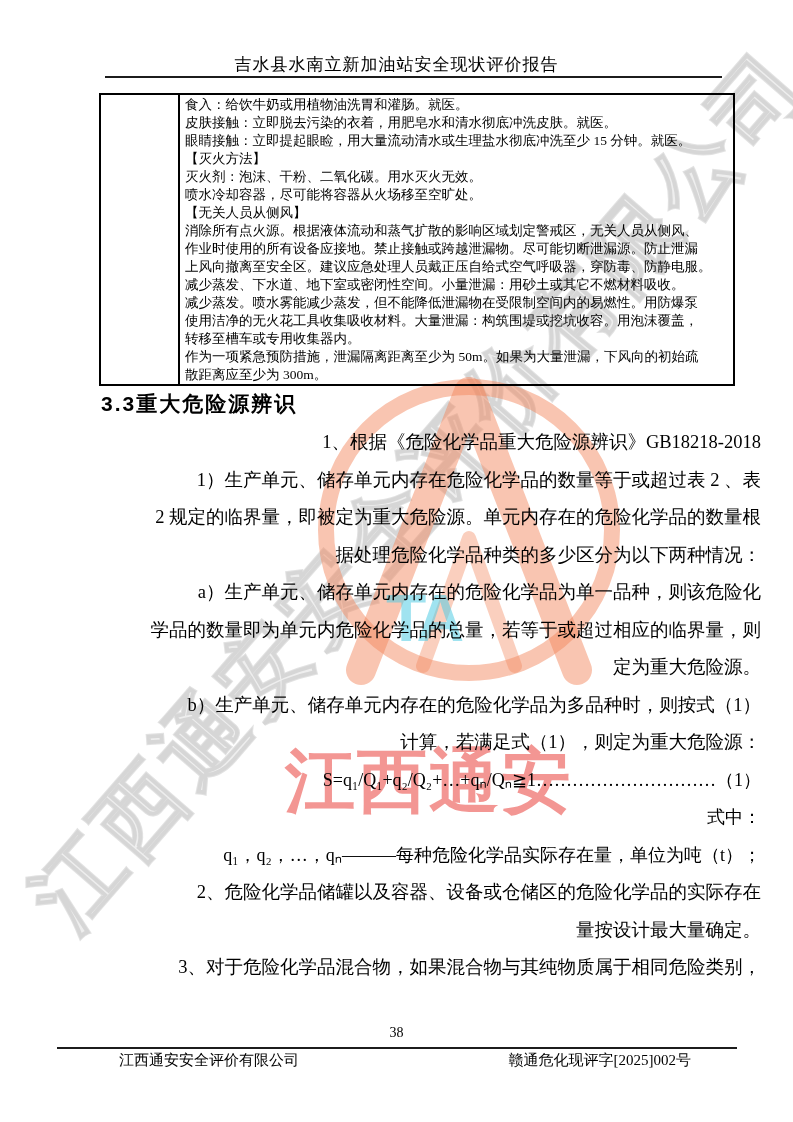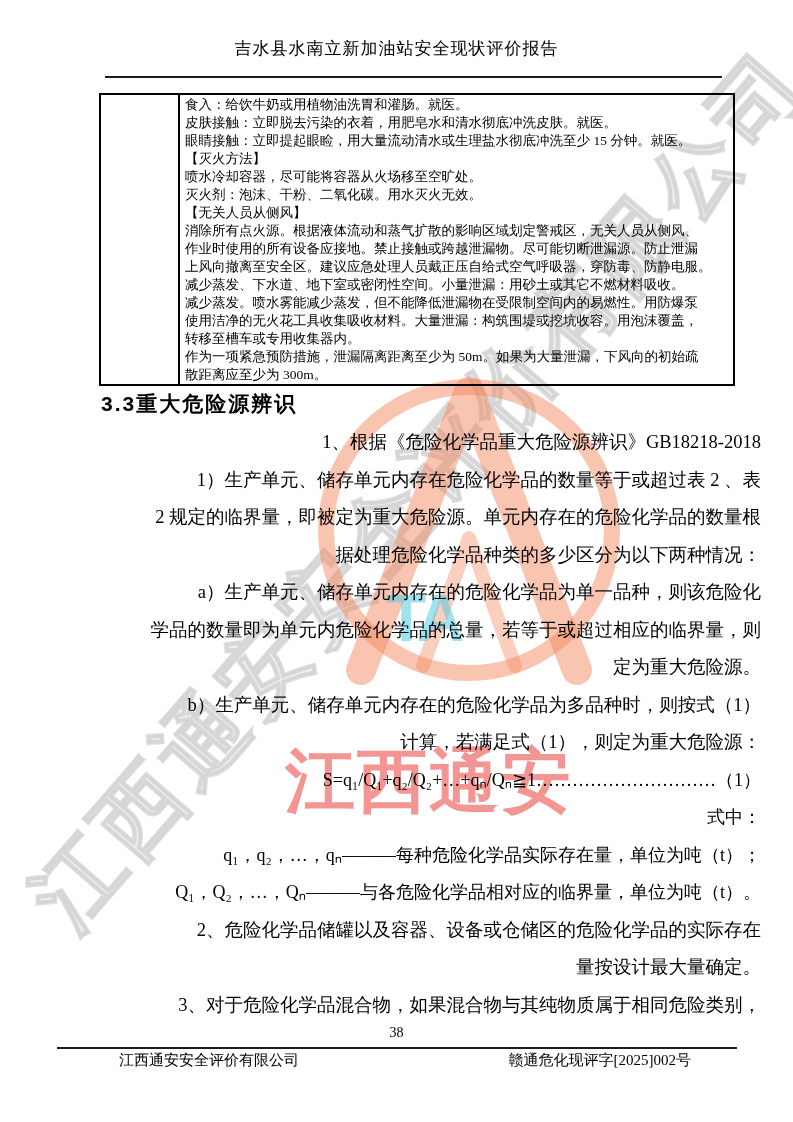--- a/index.html
+++ b/index.html
@@ -17,21 +17,21 @@
   .wm-ta { position:absolute; left:386px; top:580px;
       font-family:"Liberation Sans", sans-serif; font-weight:bold;
       font-size:66px; letter-spacing:-5px; color:rgba(82,204,227,0.55); }
   .wm-red { position:absolute; left:285px; top:735px;
       font-family:"Liberation Sans", sans-serif; font-weight:bold;
       font-size:70px; letter-spacing:2px; color:rgba(232,46,40,0.50); }
 
   
   .content { position:absolute; inset:0; z-index:1; }
 
-  .header-title { position:absolute; top:37px; left:0; width:100%;
+  .header-title { position:absolute; top:53px; left:0; width:100%;
       text-align:center; font-size:17px; letter-spacing:1px; }
   .header-rule { position:absolute; top:76px; left:105px; width:617px;
       border-top:2px solid #1c1c1c; }
 
   .dtable { position:absolute; left:99px; top:93px; width:632px; height:289px;
       border:2px solid #000; display:flex; }
   .dtable .c1 { width:77px; border-right:2px solid #000; }
   .dtable .c2 { flex:1; padding:1px 2px 17px 5px; font-size:13.5px; overflow:hidden; }
   .dtable .c2 .tline { height:18.0px; line-height:18.0px; white-space:nowrap; }
 
@@ -73,22 +73,22 @@
     <div class="header-title">吉水县水南立新加油站安全现状评价报告</div>
     <div class="header-rule"></div>
 
     <div class="dtable">
       <div class="c1"></div>
       <div class="c2">
           <div class="tline">食入：给饮牛奶或用植物油洗胃和灌肠。就医。</div>
           <div class="tline">皮肤接触：立即脱去污染的衣着，用肥皂水和清水彻底冲洗皮肤。就医。</div>
           <div class="tline">眼睛接触：立即提起眼睑，用大量流动清水或生理盐水彻底冲洗至少 15 分钟。就医。</div>
           <div class="tline">【灭火方法】</div>
+          <div class="tline">灭火剂：泡沫、干粉、二氧化碳。用水灭火无效。</div>
           <div class="tline">喷水冷却容器，尽可能将容器从火场移至空旷处。</div>
-          <div class="tline">灭火剂：泡沫、干粉、二氧化碳。用水灭火无效。</div>
           <div class="tline">【无关人员从侧风】</div>
           <div class="tline">消除所有点火源。根据液体流动和蒸气扩散的影响区域划定警戒区，无关人员从侧风、</div>
           <div class="tline">作业时使用的所有设备应接地。禁止接触或跨越泄漏物。尽可能切断泄漏源。防止泄漏</div>
           <div class="tline">上风向撤离至安全区。建议应急处理人员戴正压自给式空气呼吸器，穿防毒、防静电服。</div>
           <div class="tline">减少蒸发、下水道、地下室或密闭性空间。小量泄漏：用砂土或其它不燃材料吸收。</div>
           <div class="tline">减少蒸发。喷水雾能减少蒸发，但不能降低泄漏物在受限制空间内的易燃性。用防爆泵</div>
           <div class="tline">使用洁净的无火花工具收集吸收材料。大量泄漏：构筑围堤或挖坑收容。用泡沫覆盖，</div>
           <div class="tline">转移至槽车或专用收集器内。</div>
           <div class="tline">作为一项紧急预防措施，泄漏隔离距离至少为 50m。如果为大量泄漏，下风向的初始疏</div>
           <div class="tline">散距离应至少为 300m。</div>
@@ -103,21 +103,20 @@
         <div class="bline cont">2 规定的临界量，即被定为重大危险源。单元内存在的危险化学品的数量根</div>
         <div class="bline cont">据处理危险化学品种类的多少区分为以下两种情况：</div>
         <div class="bline first">a）生产单元、储存单元内存在的危险化学品为单一品种，则该危险化</div>
         <div class="bline cont">学品的数量即为单元内危险化学品的总量，若等于或超过相应的临界量，则</div>
         <div class="bline cont">定为重大危险源。</div>
         <div class="bline first">b）生产单元、储存单元内存在的危险化学品为多品种时，则按式（1）</div>
         <div class="bline cont">计算，若满足式（1），则定为重大危险源：</div>
         <div class="bline formula">S=q₁/Q₁+q₂/Q₂+…+qₙ/Qₙ≧1…………………………（1）</div>
         <div class="bline formula">式中：</div>
         <div class="bline formula">q₁，q₂，…，qₙ———每种危险化学品实际存在量，单位为吨（t）；</div>
-        <div class="bline formula">Q₁，Q₂，…，Qₙ———与各危险化学品相对应的临界量，单位为吨（t）。</div>
         <div class="bline first">2、危险化学品储罐以及容器、设备或仓储区的危险化学品的实际存在</div>
         <div class="bline cont">量按设计最大量确定。</div>
         <div class="bline first">3、对于危险化学品混合物，如果混合物与其纯物质属于相同危险类别，</div>
       </div>
 
     <div class="pagenum">38</div>
     <div class="footer-rule"></div>
     <div class="footer-left">江西通安安全评价有限公司</div>
     <div class="footer-right">赣通危化现评字[2025]002号</div>
 

